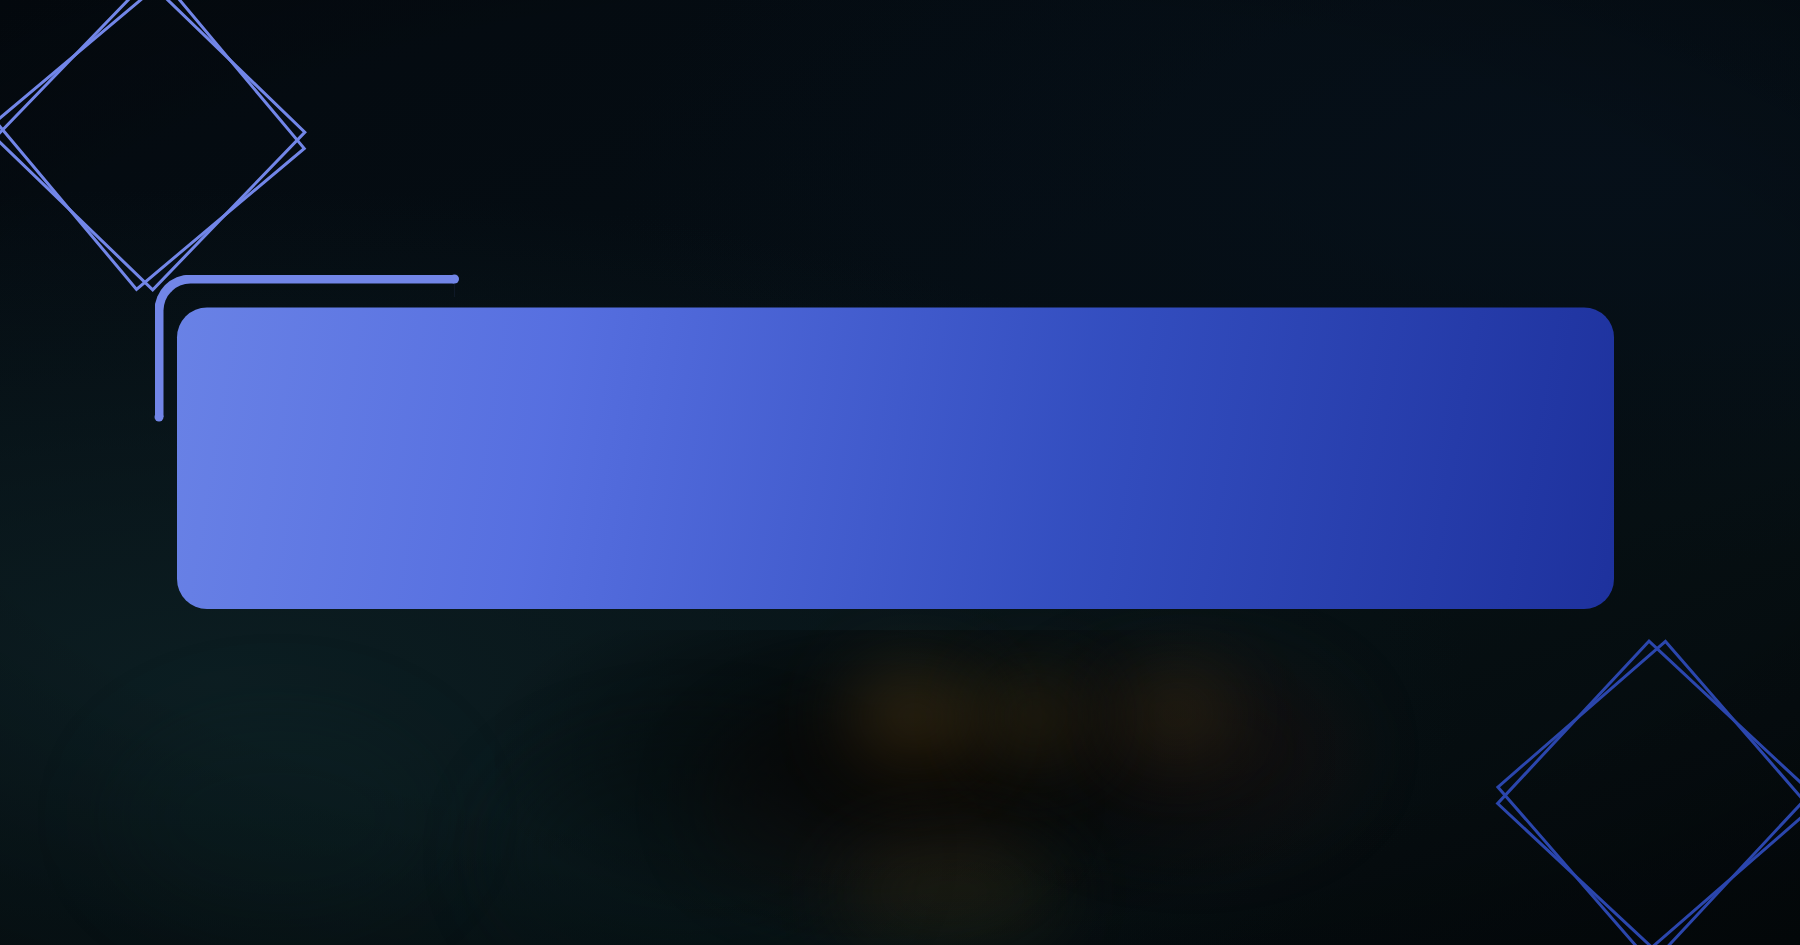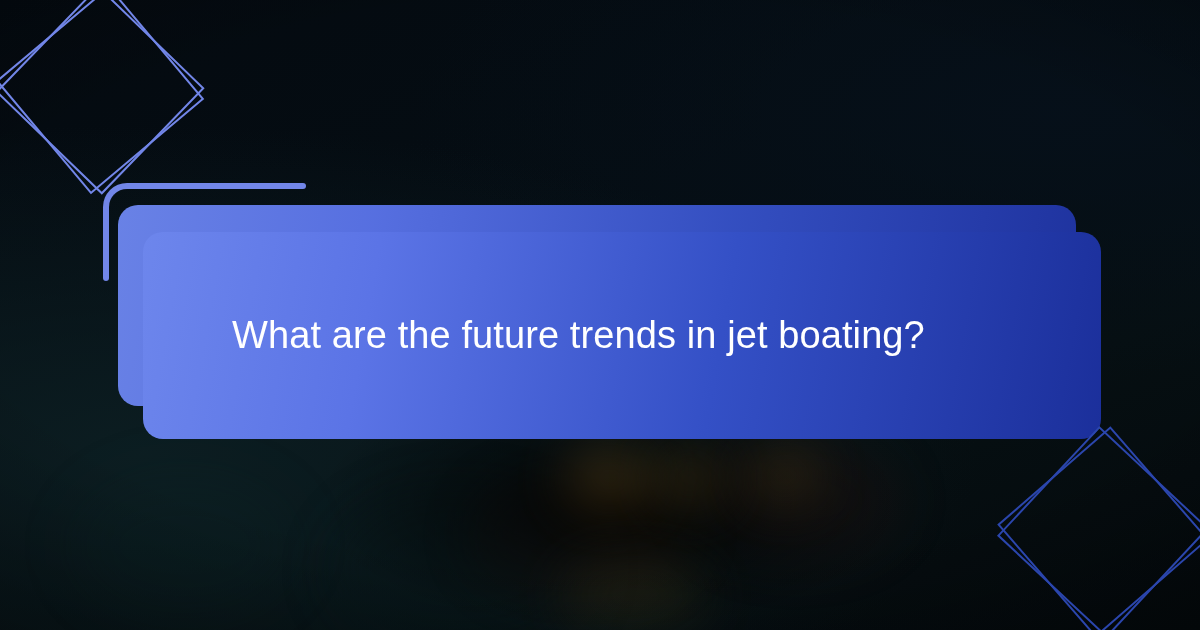--- a/index.html
+++ b/index.html
@@ -158,22 +158,19 @@
 
   <div class="squares top-left">
     <div class="sq a"></div>
     <div class="sq b"></div>
   </div>
 
   <div class="bracket"></div>
 
   <div class="card back"></div>
 
-  <div class="card front">
-    <h1 class="card-title">What are the future trends in jet boating?</h1>
-  </div>
 
   <div class="squares bottom-right">
     <div class="sq a"></div>
     <div class="sq b"></div>
   </div>
 
 </div>
 
 </body></html>

